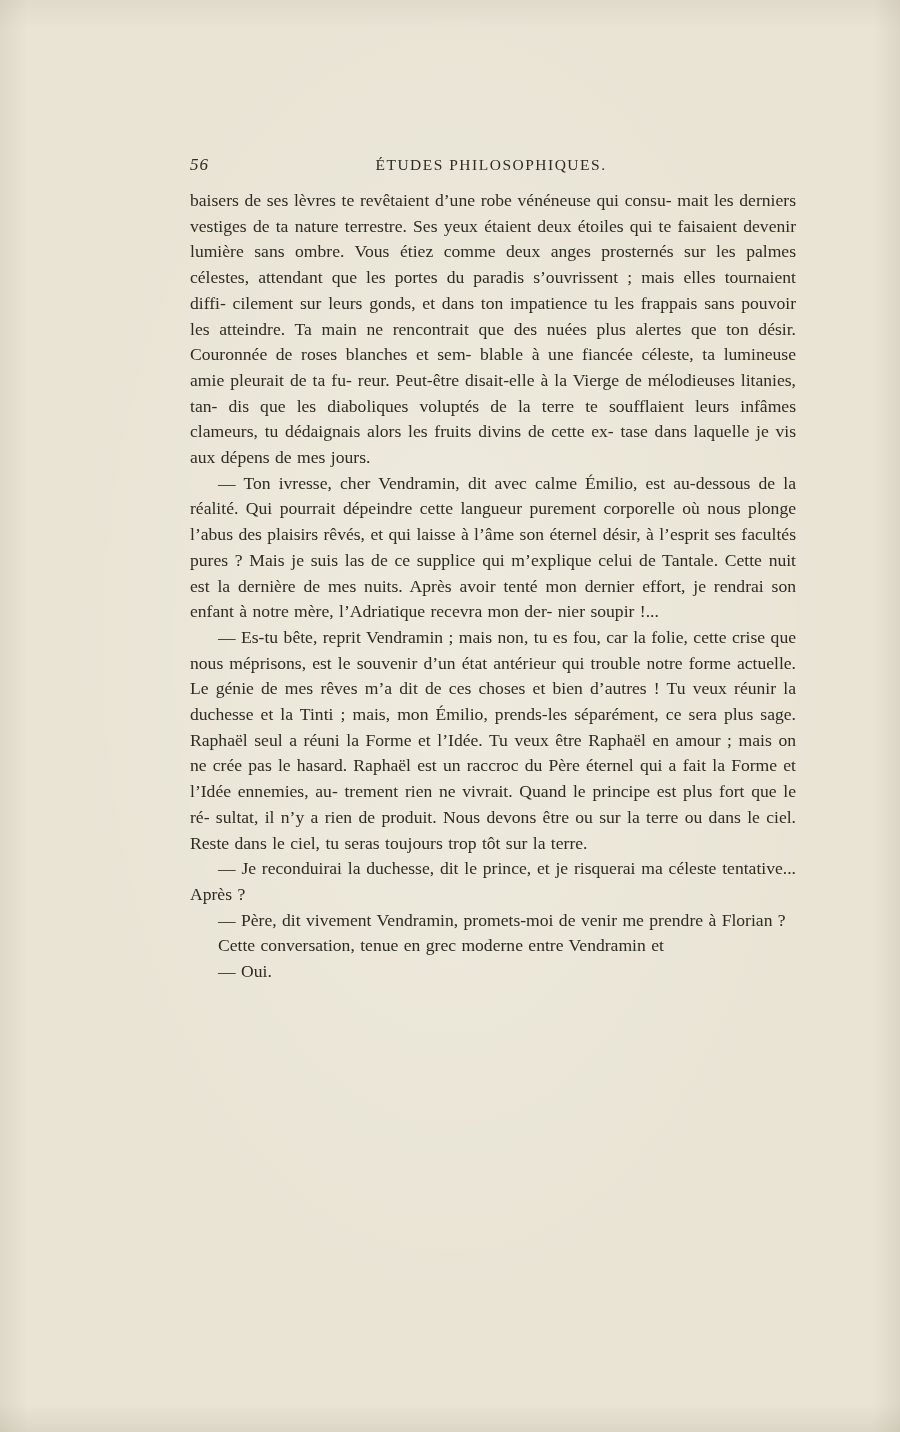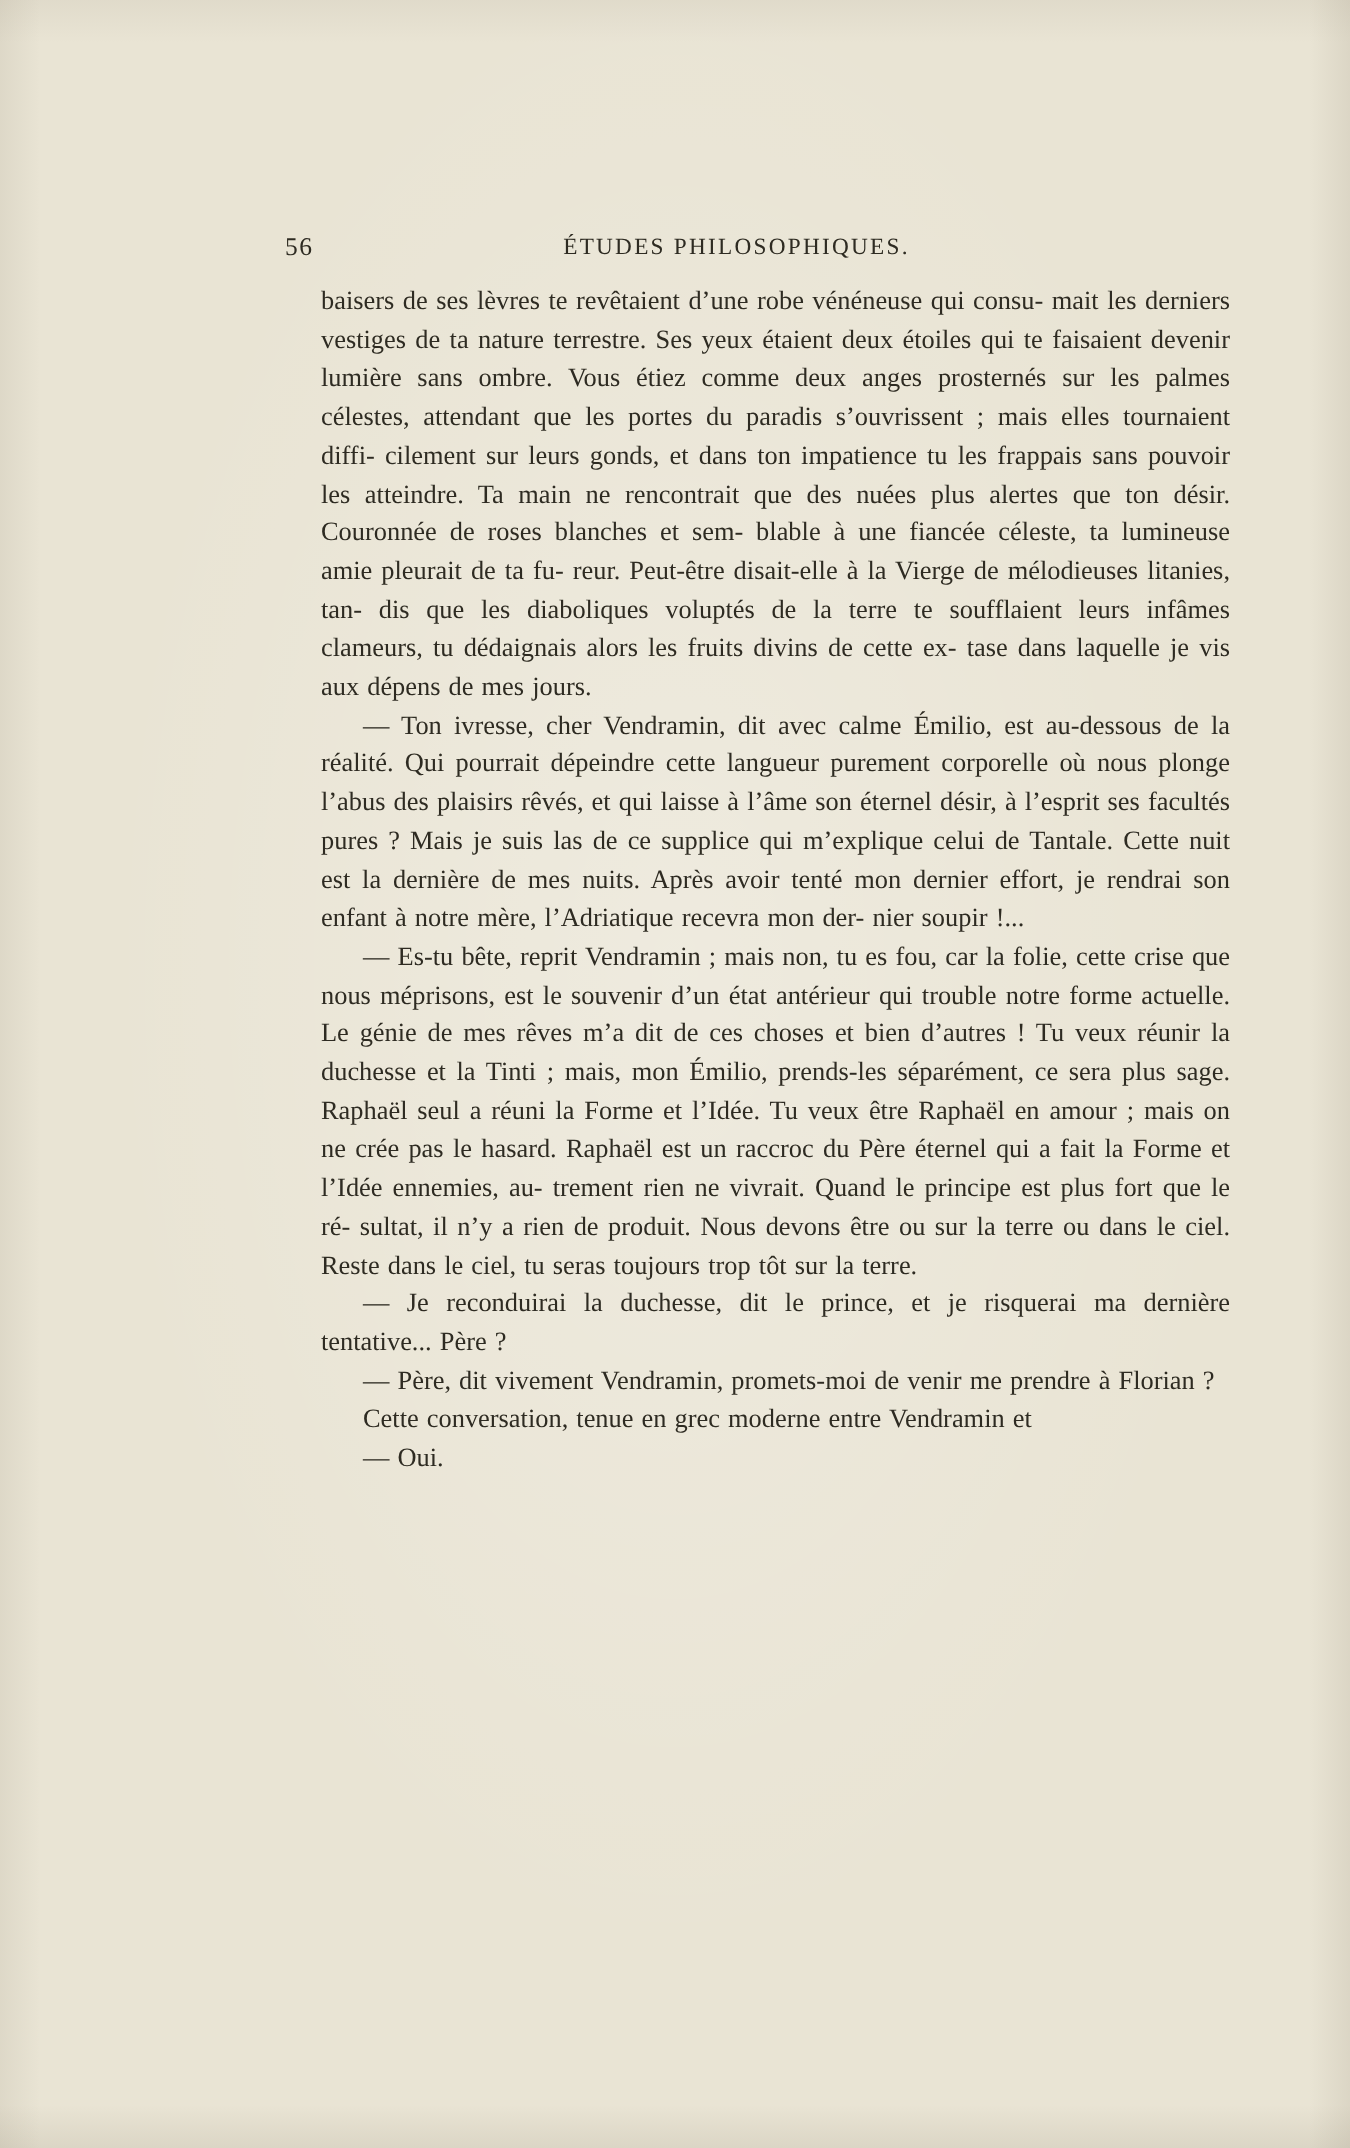--- a/index.html
+++ b/index.html
@@ -30,41 +30,41 @@
     left: 190px;
     right: 108px;
     height: 26px;
   }
   .page-number {
     position: absolute;
     left: 0;
     top: 0;
     font-size: 17px;
     letter-spacing: 1px;
+    font-style: italic;
   }
   .running-title {
     position: absolute;
     left: 0;
     right: 0;
     top: 1px;
     text-align: center;
     font-size: 15.5px;
     font-weight: normal;
     letter-spacing: 1.5px;
   }
   .text-block {
     position: absolute;
     top: 188px;
     left: 190px;
     width: 606px;
     font-size: 17.6px;
     line-height: 25.7px;
     text-align: justify;
     word-spacing: 1px;
-    margin-left: 24px;
   }
   .para {
     margin: 0;
     padding: 0;
   }
   .para.indent {
     text-indent: 28px;
   }
 </style>
 </head>
@@ -74,19 +74,19 @@
 
   <div class="page-header">
     <span class="page-number">56</span>
     <span class="running-title">ÉTUDES PHILOSOPHIQUES.</span>
   </div>
 
   <div class="text-block">
     <p class="para">baisers de ses lèvres te revêtaient d’une robe vénéneuse qui consu- mait les derniers vestiges de ta nature terrestre. Ses yeux étaient deux étoiles qui te faisaient devenir lumière sans ombre. Vous étiez comme deux anges prosternés sur les palmes célestes, attendant que les portes du paradis s’ouvrissent ; mais elles tournaient diffi- cilement sur leurs gonds, et dans ton impatience tu les frappais sans pouvoir les atteindre. Ta main ne rencontrait que des nuées plus alertes que ton désir. Couronnée de roses blanches et sem- blable à une fiancée céleste, ta lumineuse amie pleurait de ta fu- reur. Peut-être disait-elle à la Vierge de mélodieuses litanies, tan- dis que les diaboliques voluptés de la terre te soufflaient leurs infâmes clameurs, tu dédaignais alors les fruits divins de cette ex- tase dans laquelle je vis aux dépens de mes jours.</p>
     <p class="para indent">— Ton ivresse, cher Vendramin, dit avec calme Émilio, est au-dessous de la réalité. Qui pourrait dépeindre cette langueur purement corporelle où nous plonge l’abus des plaisirs rêvés, et qui laisse à l’âme son éternel désir, à l’esprit ses facultés pures ? Mais je suis las de ce supplice qui m’explique celui de Tantale. Cette nuit est la dernière de mes nuits. Après avoir tenté mon dernier effort, je rendrai son enfant à notre mère, l’Adriatique recevra mon der- nier soupir !...</p>
     <p class="para indent">— Es-tu bête, reprit Vendramin ; mais non, tu es fou, car la folie, cette crise que nous méprisons, est le souvenir d’un état antérieur qui trouble notre forme actuelle. Le génie de mes rêves m’a dit de ces choses et bien d’autres ! Tu veux réunir la duchesse et la Tinti ; mais, mon Émilio, prends-les séparément, ce sera plus sage. Raphaël seul a réuni la Forme et l’Idée. Tu veux être Raphaël en amour ; mais on ne crée pas le hasard. Raphaël est un raccroc du Père éternel qui a fait la Forme et l’Idée ennemies, au- trement rien ne vivrait. Quand le principe est plus fort que le ré- sultat, il n’y a rien de produit. Nous devons être ou sur la terre ou dans le ciel. Reste dans le ciel, tu seras toujours trop tôt sur la terre.</p>
-    <p class="para indent">— Je reconduirai la duchesse, dit le prince, et je risquerai ma dernière tentative... Père ?</p>
+    <p class="para indent">— Je reconduirai la duchesse, dit le prince, et je risquerai ma céleste tentative... Après ?</p>
     <p class="para indent">— Père, dit vivement Vendramin, promets-moi de venir me prendre à Florian ?</p>
     <p class="para indent">Cette conversation, tenue en grec moderne entre Vendramin et</p>
     <p class="para indent">— Oui.</p>
   </div>
 
 </div>
 
 </body></html>

